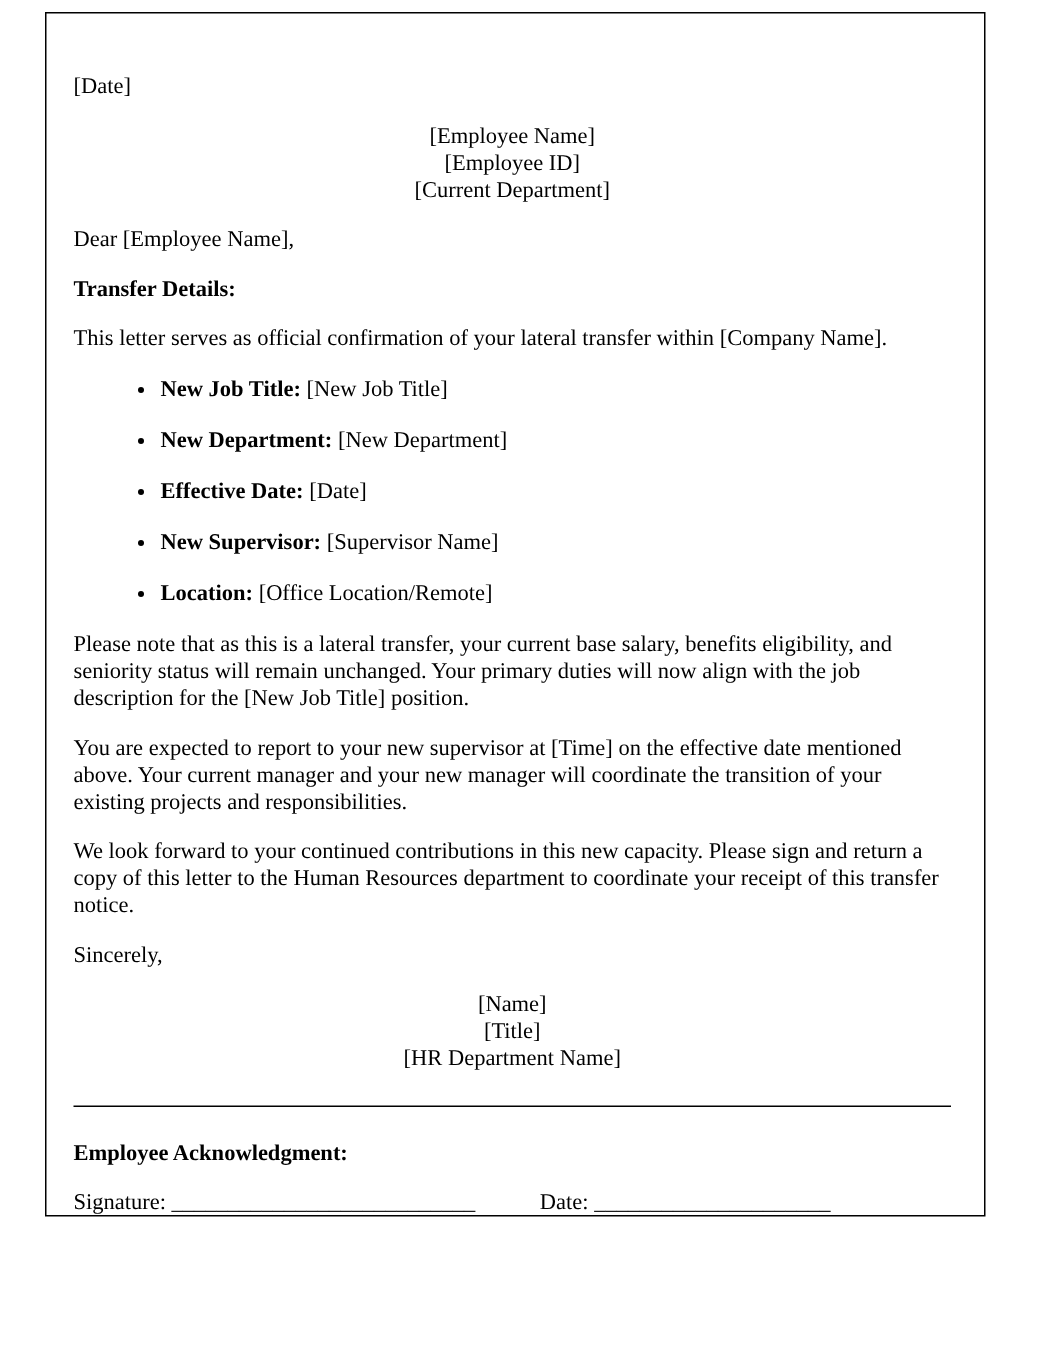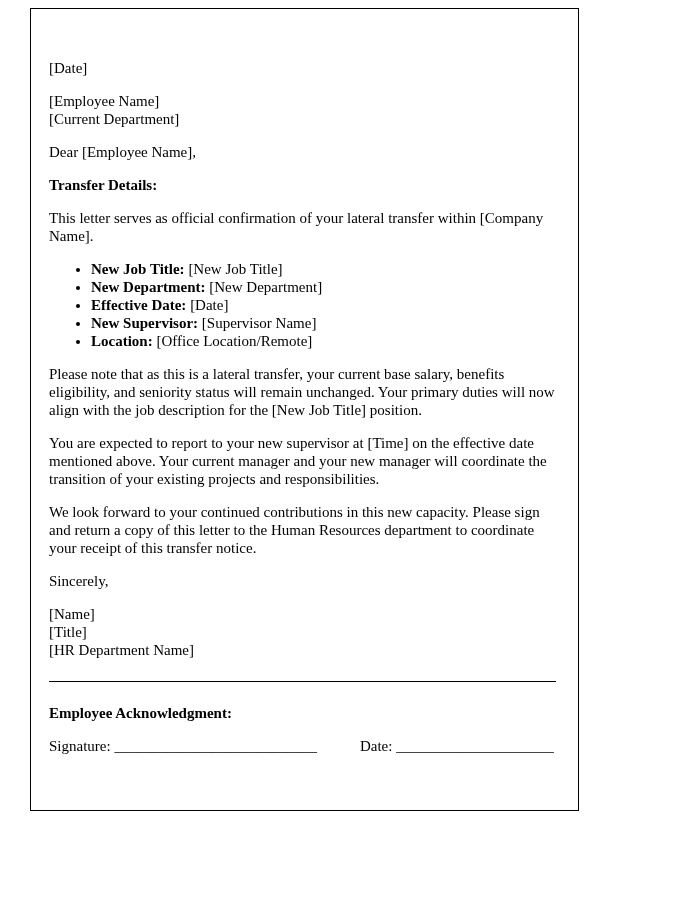--- a/index.html
+++ b/index.html
@@ -9,39 +9,39 @@
     width: 700px;
     height: 900px;
     background: #ffffff;
     font-family: "Liberation Serif", "DejaVu Serif", serif;
     color: #000000;
   }
   .page {
     position: absolute;
     left: 30px;
     top: 8px;
-    width: 549px;
+    width: 627px;
     height: 803px;
     border: 1px solid #000000;
-    padding: 50px 22px 0 18px;
+    padding: 40px 22px 0 18px;
     overflow: hidden;
     font-size: 15px;
     line-height: 18px;
     background: #ffffff;
   }
   .para { margin: 0 0 15px 0; }
-  .block { margin: 0 0 15px 0; }
+  .block { margin: 0 0 15px 0; text-align: center; }
   .block div { margin: 0; }
   .bold { font-weight: bold; }
   ul.details {
     margin: 0 0 15px 0;
     padding-left: 42px;
     list-style: disc;
   }
-  ul.details li { margin: 0; }
+  ul.details li { margin: 16px; }
   hr.divider {
     border: none;
     border-top: 1px solid #000000;
     margin: 22px 0;
   }
   .sig-row {
     display: flex;
     gap: 43px;
     margin: 0;
     white-space: nowrap;
@@ -49,20 +49,21 @@
 </style>
 </head>
 <body>
 
 <div class="page">
 
   <p class="para">[Date]</p>
 
   <div class="block">
     <div>[Employee Name]</div>
+    <div>[Employee ID]</div>
     <div>[Current Department]</div>
   </div>
 
 
   <p class="para">Dear [Employee Name],</p>
 
   <p class="para bold">Transfer Details:</p>
 
   <p class="para">This letter serves as official confirmation of your lateral transfer within [Company Name].</p>
 

